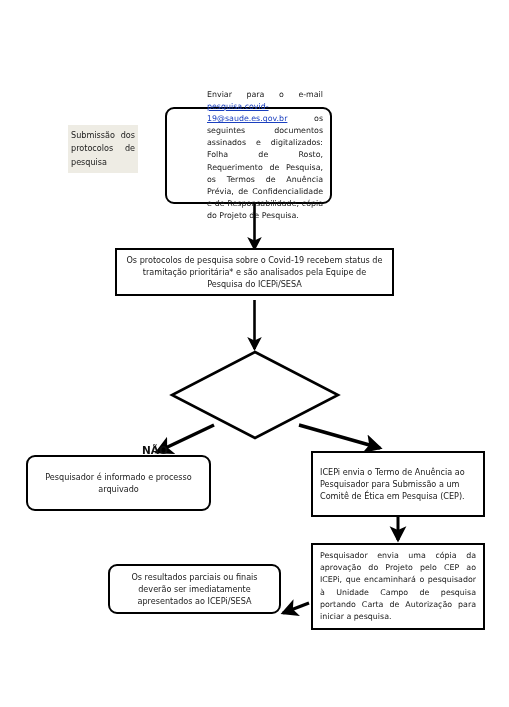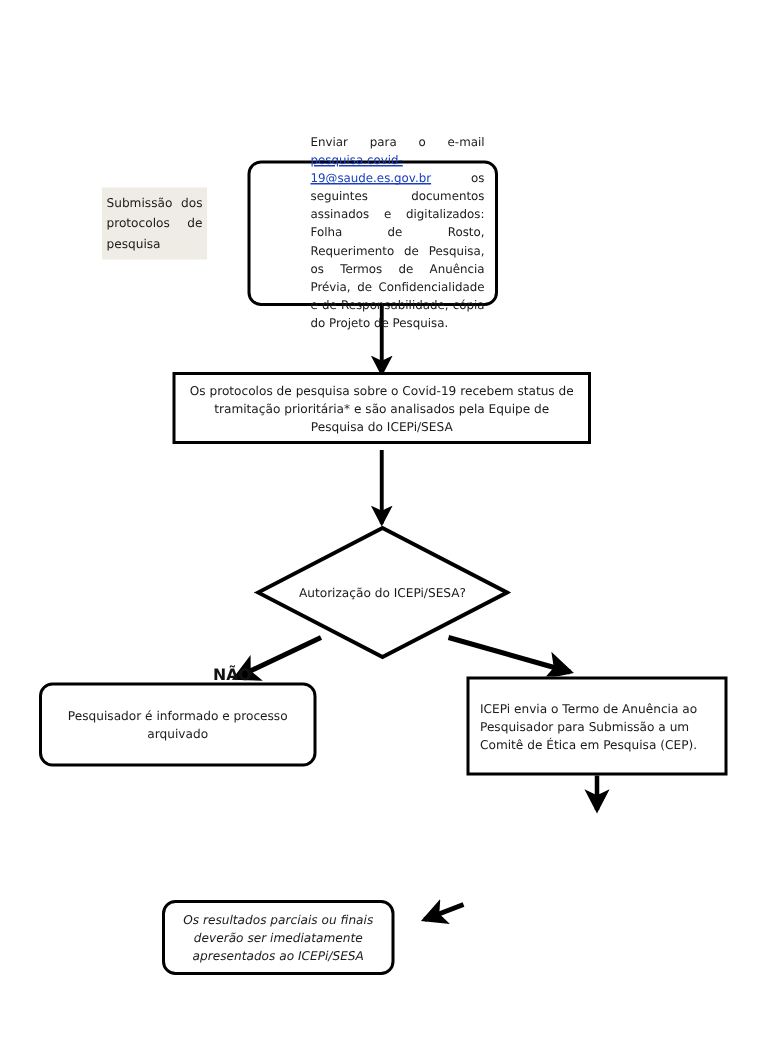--- a/index.html
+++ b/index.html
@@ -94,21 +94,21 @@
     padding: 0 3px;
     box-sizing: border-box;
   }
 
   
   #node-email      { left: 165px; top: 107px;  width: 167px; height: 97px;  }
   #node-status     { left: 115px; top: 248px;  width: 279px; height: 48px;  }
   #node-no         { left: 26px;  top: 455px;  width: 185px; height: 56px;  }
   #node-cep        { left: 311px; top: 451px;  width: 174px; height: 66px;  }
   #node-copy       { left: 311px; top: 543px;  width: 174px; height: 87px;  }
-  #node-results    { left: 108px; top: 600px;  width: 155px; height: 50px; font-style: italic;  }
+  #node-results    { left: 108px; top: 564px;  width: 173px; height: 50px;  }
 
   #node-email .node-text     { font-size: 7.9px; line-height: 1.53; padding-left: 40px; }
   #node-copy .node-text      { font-size: 7.9px; line-height: 1.56; }
 
   .email-link {
     color: #1a3fbf;
     text-decoration: underline;
   }
 
   
@@ -189,33 +189,33 @@
   <div class="node rounded justified" id="node-email">
     <div class="node-text">
       <span>Enviar para o e-mail </span><a class="email-link" href="#">pesquisa.covid-19@saude.es.gov.br</a><span> os seguintes documentos assinados e digitalizados: Folha de Rosto, Requerimento de Pesquisa, os Termos de Anuência Prévia, de Confidencialidade e de Responsabilidade, cópia do Projeto de Pesquisa.</span>
     </div>
   </div>
 
   <div class="node centered" id="node-status">
     <div class="node-text">Os protocolos de pesquisa sobre o Covid-19 recebem status de tramitação prioritária* e são analisados pela Equipe de Pesquisa do ICEPi/SESA</div>
   </div>
 
-  <div id="decision-diamond">
-    <div class="diamond-label">Autorização do ICEPi/SESA?</div>
-  </div>
 
   <div class="branch-label" id="label-nao">NÃO</div>
   <div class="branch-label" id="label-sim">SIM</div>
 
   <div class="node rounded centered" id="node-no">
     <div class="node-text">Pesquisador é informado e processo arquivado</div>
   </div>
 
   <div class="node" id="node-cep">
     <div class="node-text">ICEPi envia o Termo de Anuência ao Pesquisador para Submissão a um Comitê de Ética em Pesquisa (CEP).</div>
   </div>
 
+  <div class="node justified" id="node-copy">
+    <div class="node-text">Pesquisador envia uma cópia da aprovação do Projeto pelo CEP ao ICEPi, que encaminhará o pesquisador à Unidade Campo de pesquisa portando Carta de Autorização para iniciar a pesquisa.</div>
+  </div>
 
   <div class="node rounded centered" id="node-results">
     <div class="node-text">Os resultados parciais ou finais deverão ser imediatamente apresentados ao ICEPi/SESA</div>
   </div>
 
 </div>
 
 </body></html>

